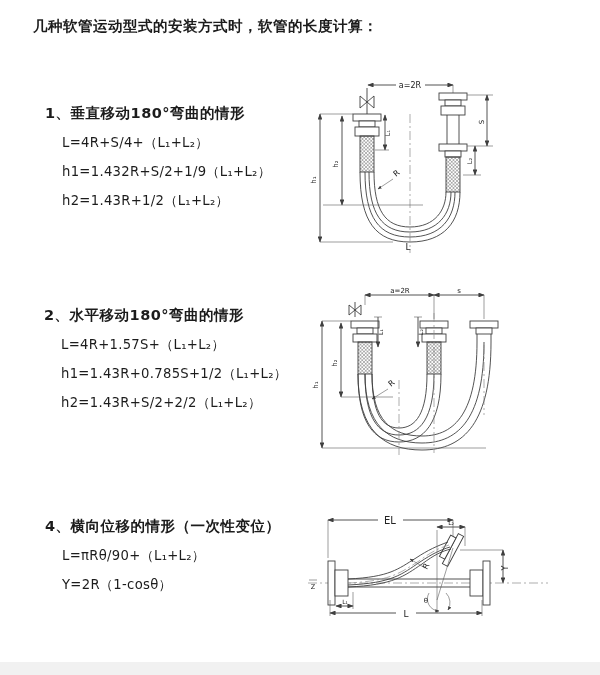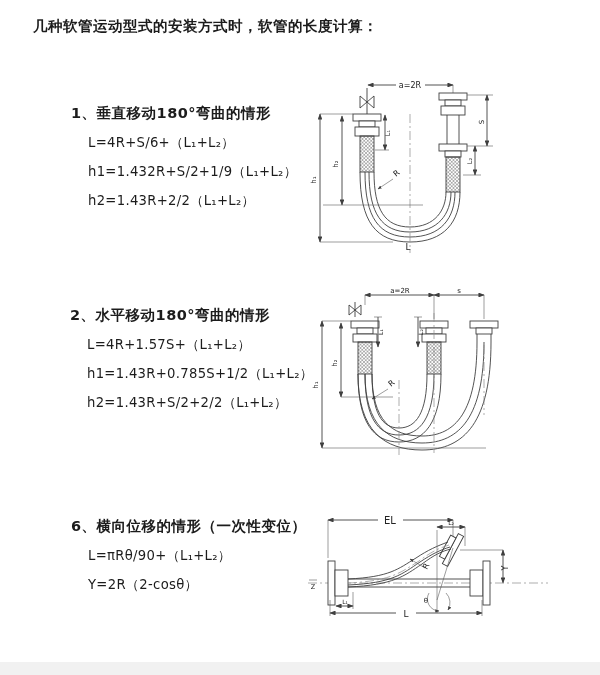--- a/index.html
+++ b/index.html
@@ -5,21 +5,21 @@
   html,body{margin:0;padding:0;}
   body{
     width:600px;height:675px;position:relative;background:#ffffff;
     font-family:"DejaVu Sans","Liberation Sans",sans-serif;color:#1c1c1c;
     overflow:hidden;
   }
   .page-title{
     position:absolute;left:33px;top:17px;
     font-size:14.5px;font-weight:bold;letter-spacing:.5px;white-space:nowrap;
   }
-  .section{position:absolute;width:265px;margin-left:26px;}
+  .section{position:absolute;width:265px;}
   .sec-heading{font-size:14.5px;font-weight:bold;letter-spacing:.5px;white-space:nowrap;}
   .formula{
     font-size:13.2px;margin-left:17px;margin-top:11px;
     letter-spacing:.3px;white-space:nowrap;font-weight:500;
   }
   #sec1{left:45px;top:104px;}
   #sec2{left:44px;top:306px;}
   #sec3{left:45px;top:517px;}
   .diagram{position:absolute;}
   #dia1{left:303px;top:62px;}
@@ -33,36 +33,36 @@
   svg text{fill:#222;font-family:"DejaVu Sans",sans-serif;}
   .page-edge{position:absolute;left:0;bottom:0;width:600px;height:13px;background:#f1f1f1;}
 </style>
 </head>
 <body>
 
 <div class="page-title">几种软管运动型式的安装方式时，软管的长度计算：</div>
 
 <div class="section" id="sec1">
   <div class="sec-heading">1、垂直移动180°弯曲的情形</div>
-  <div class="formula">L=4R+S/6+（L₁+L₂）</div>
+  <div class="formula">L=4R+S/4+（L₁+L₂）</div>
   <div class="formula">h1=1.432R+S/2+1/9（L₁+L₂）</div>
-  <div class="formula">h2=1.43R+2/2（L₁+L₂）</div>
+  <div class="formula">h2=1.43R+1/2（L₁+L₂）</div>
 </div>
 
 <div class="section" id="sec2">
   <div class="sec-heading">2、水平移动180°弯曲的情形</div>
   <div class="formula">L=4R+1.57S+（L₁+L₂）</div>
   <div class="formula">h1=1.43R+0.785S+1/2（L₁+L₂）</div>
   <div class="formula">h2=1.43R+S/2+2/2（L₁+L₂）</div>
 </div>
 
 <div class="section" id="sec3">
-  <div class="sec-heading">6、横向位移的情形（一次性变位）</div>
+  <div class="sec-heading">4、横向位移的情形（一次性变位）</div>
   <div class="formula">L=πRθ/90+（L₁+L₂）</div>
-  <div class="formula">Y=2R（2-cosθ）</div>
+  <div class="formula">Y=2R（1-cosθ）</div>
 </div>
 
 <svg class="diagram" id="dia1" width="290" height="195" viewBox="0 0 290 195">
   <defs>
     <marker id="ar" viewBox="0 0 10 8" refX="9" refY="4" markerWidth="7" markerHeight="5.5" orient="auto-start-reverse">
         <path d="M0,0 L10,4 L0,8 Z" fill="#3f3f3f"></path>
       </marker>
     <pattern id="hx" width="3.5" height="3.5" patternUnits="userSpaceOnUse">
       <path d="M0,0 L3.5,3.5 M3.5,0 L0,3.5" stroke="#555" stroke-width="0.45"></path>
     </pattern>

